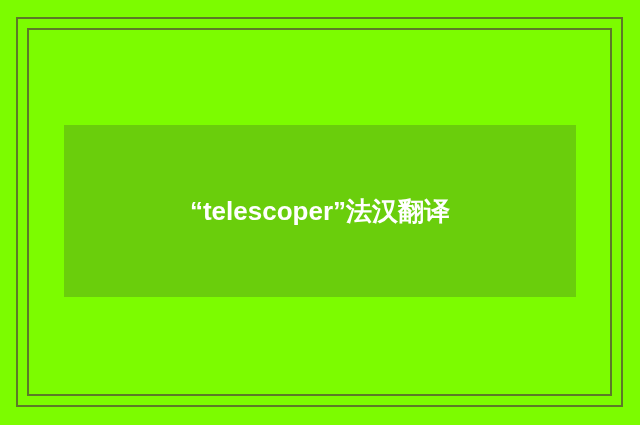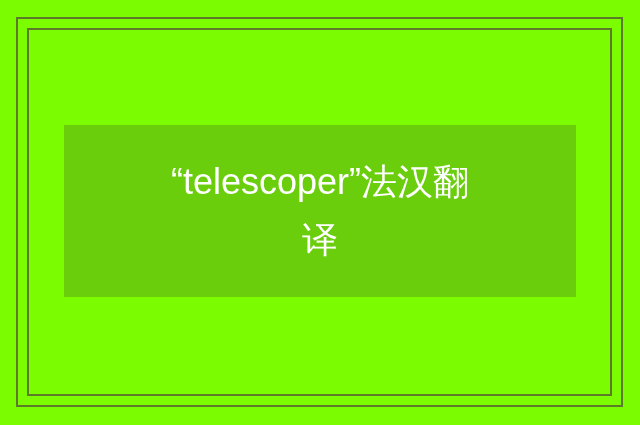--- a/index.html
+++ b/index.html
@@ -56,22 +56,22 @@
     display: flex;
     align-items: center;
     justify-content: center;
     box-sizing: border-box;
   }
 
   #title {
     width: 300px;
     margin: 0;
     color: #ffffff;
-    font-size: 36px;
-    font-weight: normal;
+    font-size: 26px;
+    font-weight: bold;
     line-height: 1.62;
     text-align: center;
     letter-spacing: 0px;
     word-break: break-all;
     white-space: normal;
   }
 </style>
 </head>
 <body>
 

